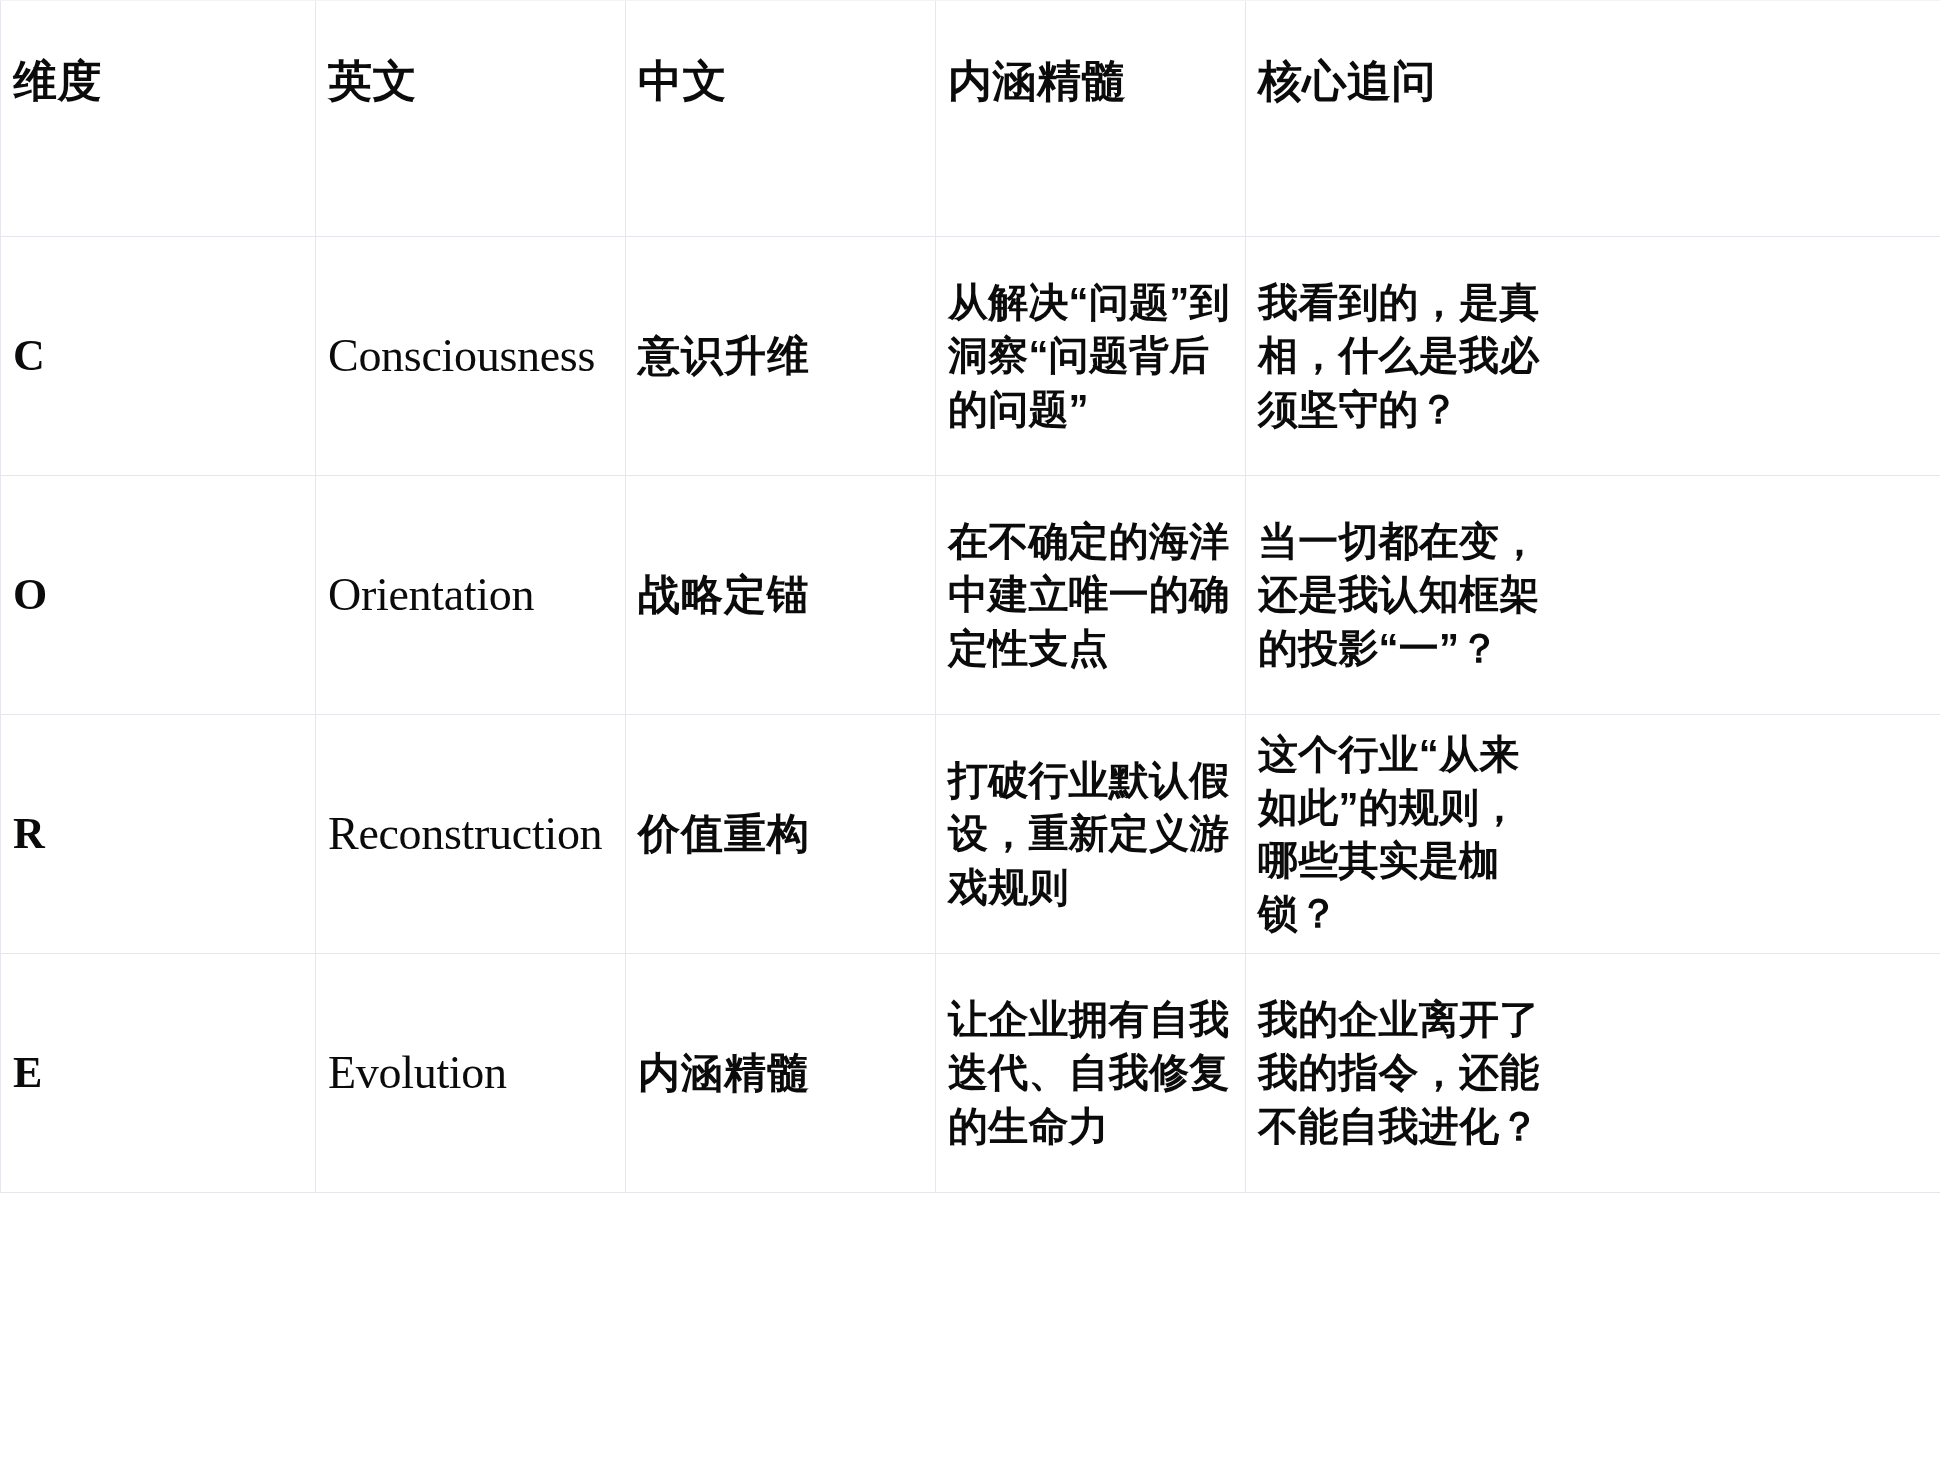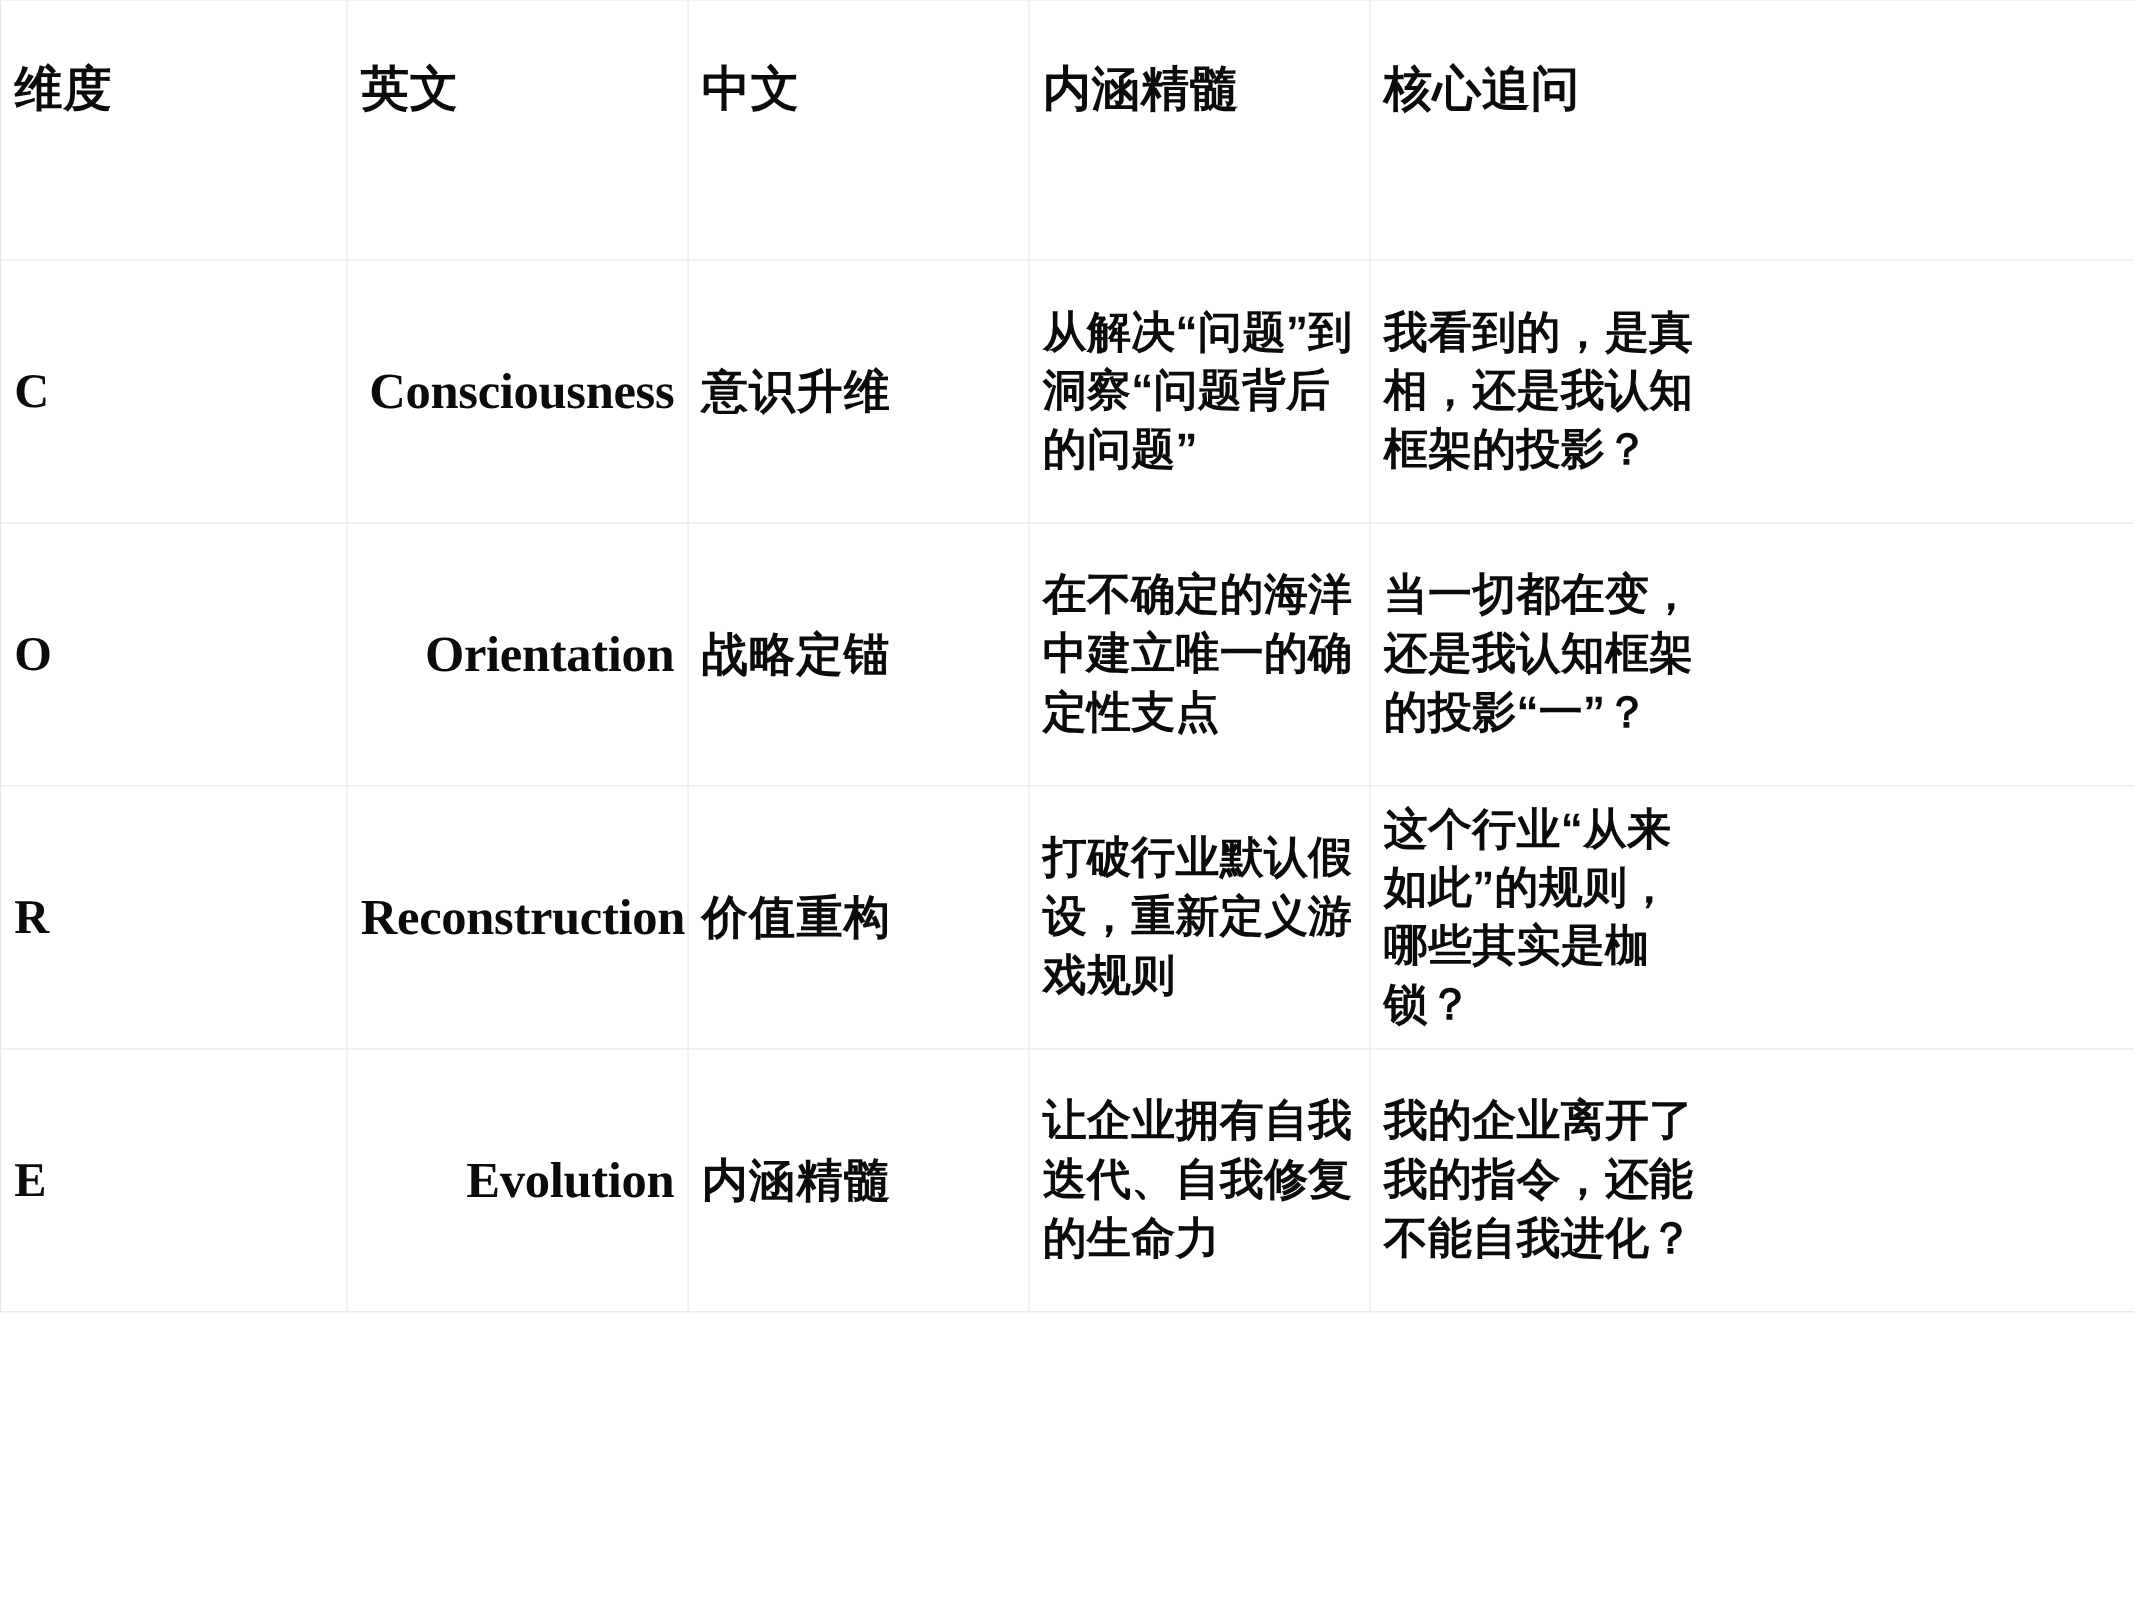--- a/index.html
+++ b/index.html
@@ -63,27 +63,26 @@
   tr.data-row { height: 239px; }
 
   td.dim {
     font-family: "Liberation Serif", serif;
     font-weight: bold;
     font-size: 44px;
     line-height: 1.1;
   }
   td.en {
     font-family: "Liberation Serif", serif;
-    font-weight: bold;
+    font-weight: normal;
     font-size: 46px;
     line-height: 1.1;
     white-space: nowrap;
     letter-spacing: -0.3px;
     padding-right: 0;
-    text-align: right;
   }
   td.zh {
     font-weight: bold;
     font-size: 42px;
     line-height: 1.15;
     white-space: nowrap;
     letter-spacing: 1px;
     padding-left: 8px;
   }
   td.essence,
@@ -145,21 +144,21 @@
     <tbody>
 
       <tr class="data-row">
         <td class="dim">C</td>
         <td class="en">Consciousness</td>
         <td class="zh">意识升维</td>
         <td class="essence">
           <span class="txt">从解决“问题”到洞察“问题背后的问题”</span>
         </td>
         <td class="question">
-          <span class="txt">我看到的，是真相，还是我认知框架的投影？</span>
+          <span class="txt">我看到的，是真相，什么是我必须坚守的？</span>
         </td>
       </tr>
 
       <tr class="data-row">
         <td class="dim">O</td>
         <td class="en">Orientation</td>
         <td class="zh">战略定锚</td>
         <td class="essence">
           <span class="txt">在不确定的海洋中建立唯一的确定性支点</span>
         </td>

